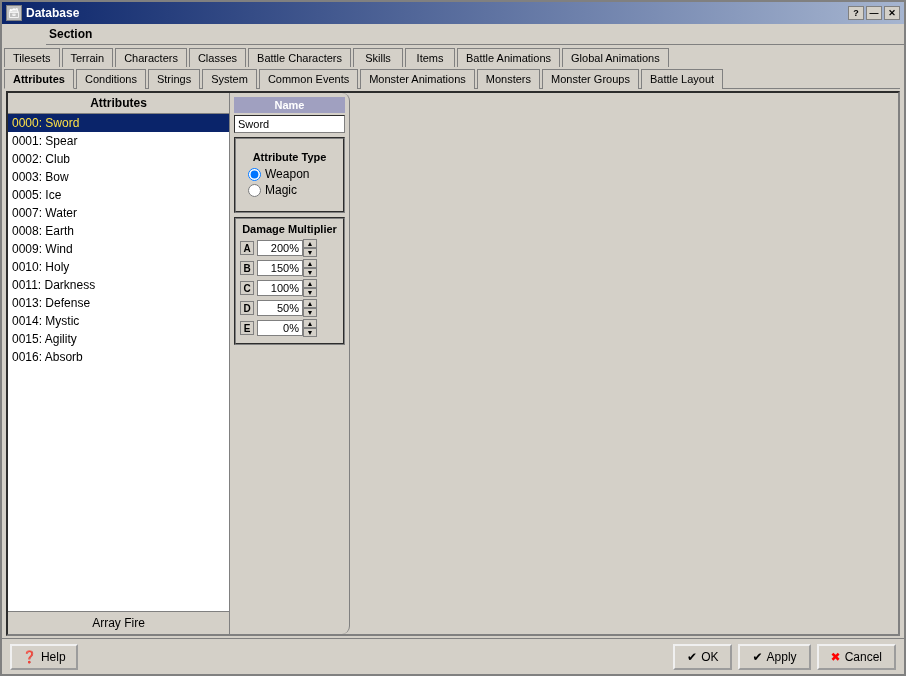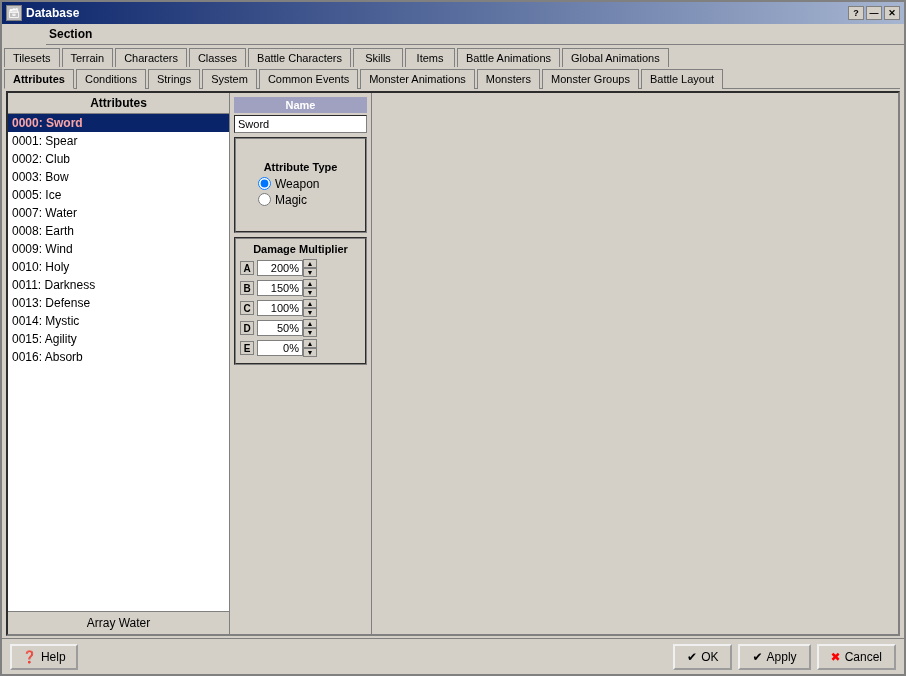--- a/index.html
+++ b/index.html
@@ -19,32 +19,32 @@
     .tab-row { display: flex; flex-wrap: nowrap; margin-bottom: 0; }
     .tab { background: #d4d0c8; border: 1px solid #808080; border-bottom: none; padding: 3px 8px; cursor: pointer; font-size: 11px; margin-right: 2px; min-width: 50px; text-align: center; position: relative; top: 1px; white-space: nowrap; }
     .tab.active { background: #d4d0c8; border-bottom: 1px solid #d4d0c8; z-index: 2; font-weight: bold; }
     .tab-divider { height: 1px; background: #808080; margin: 0 2px; }
 
     
     .left-panel { width: 222px; display: flex; flex-direction: column; border-right: 1px solid #808080; }
     .panel-header { background: #d4d0c8; text-align: center; padding: 3px; font-weight: bold; border-bottom: 1px solid #808080; }
     .list-container { flex: 1; overflow-y: auto; background: white; }
     .list-item { padding: 2px 4px; cursor: pointer; white-space: nowrap; }
-    .list-item.selected { background: #0a246a; color: #fca5a5; font-weight: bold; }
+    .list-item.selected { background: #0a246a; color: #fde047; }
     .array-size-bar { background: #d4d0c8; border-top: 1px solid #808080; text-align: center; padding: 4px; font-size: 11px; }
 
     
-    .middle-panel { width: 142px; border-right: 1px solid #808080; background: #d4d0c8; padding: 4px; display: flex; flex-direction: column; gap: 4px; }
+    .middle-panel { width: 120px; border-right: 1px solid #808080; background: #d4d0c8; padding: 4px; display: flex; flex-direction: column; gap: 4px; border-radius: 8px; }
     .field-group { display: flex; flex-direction: column; gap: 2px; }
     .text-input { width: 100%; padding: 2px 3px; border: 1px inset #808080; background: white; font-size: 11px; }
 
-    .section-box { border: 2px groove #808080; padding: 22px; background: #d4d0c8; }
+    .section-box { border: 2px groove #808080; padding: 12px; background: #d4d0c8; }
     .section-box-title { text-align: center; font-weight: bold; font-size: 11px; margin-bottom: 4px; }
 
-    .radio-row { display: flex; align-items: flex-start; gap: 4px; margin: 2px 0; }
+    .radio-row { display: flex; align-items: flex-end; gap: 4px; margin: 2px 0; }
     .radio-row input[type="radio"] { margin: 0; }
 
     .damage-section { border: 2px groove #808080; padding: 4px; background: #d4d0c8; }
     .damage-title { text-align: center; font-weight: bold; font-size: 11px; margin-bottom: 4px; }
     .damage-row { display: flex; align-items: center; gap: 3px; margin: 2px 0; }
     .damage-label { width: 14px; height: 14px; border: 1px solid #808080; background: #d4d0c8; display: flex; align-items: center; justify-content: center; font-size: 10px; font-weight: bold; }
     .spinbox-container { display: flex; align-items: center; }
     .spinbox-input { width: 46px; padding: 1px 3px; border: 1px solid #808080; background: white; font-size: 11px; text-align: right; }
     .spin-buttons { display: flex; flex-direction: column; }
     .spin-btn { width: 14px; height: 9px; background: #d4d0c8; border: 1px solid #808080; display: flex; align-items: center; justify-content: center; font-size: 7px; cursor: pointer; line-height: 1; }
@@ -127,21 +127,21 @@
           <div class="list-item">0008: Earth</div>
           <div class="list-item">0009: Wind</div>
           <div class="list-item">0010: Holy</div>
           <div class="list-item">0011: Darkness</div>
           <div class="list-item">0013: Defense</div>
           <div class="list-item">0014: Mystic</div>
           <div class="list-item">0015: Agility</div>
           <div class="list-item">0016: Absorb</div>
         </div>
       <div class="array-size-bar">
-        <span>Array Water</span>
+        <span>Array Fire</span>
       </div>
     </div>
 
     <div class="middle-panel">
 
       <div class="field-group">
         <div style="text-align:center; font-weight:bold; background:#a0a0c0; color:white; padding:2px; font-size:11px;">Name</div>
         <input type="text" class="text-input" value="Sword" style="">
       </div>
 

